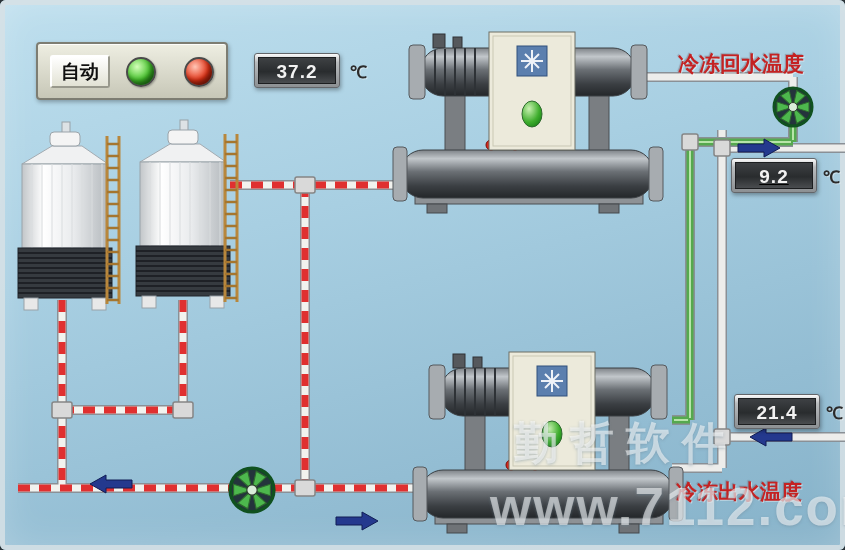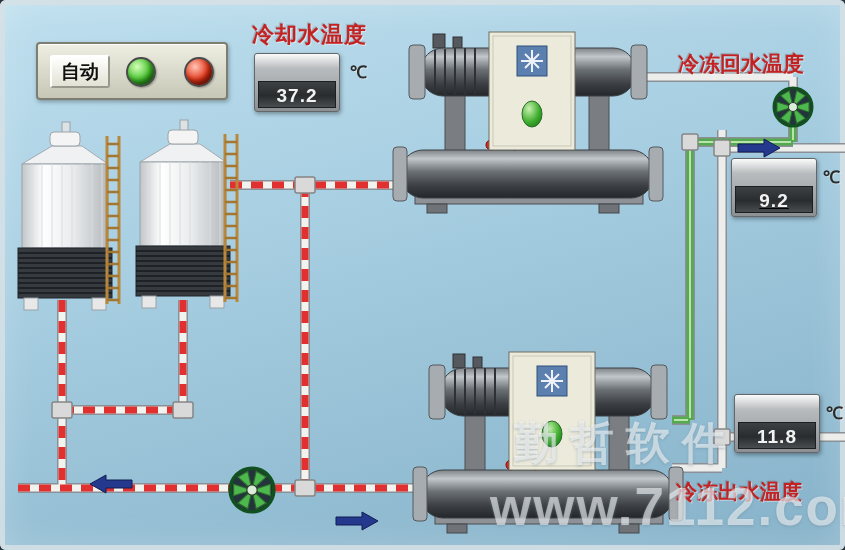--- a/index.html
+++ b/index.html
@@ -24,21 +24,21 @@
   
   .lbl{position:absolute;font-weight:bold;color:#c42222;white-space:nowrap;
        text-shadow:1px 1px 0 rgba(255,255,255,.45), -1px -1px 1px rgba(80,0,0,.25);}
   .lbl-lg{font-size:22px;letter-spacing:1px;}
   
   .display{position:absolute;padding:3px;border-radius:3px;border:1px solid #63666a;
        background:linear-gradient(180deg,#fbfbfb,#b9bcbe 25%,#8c9093);
        box-shadow:1px 2px 4px rgba(0,0,0,.35);}
   .display .lcd{width:78px;height:27px;line-height:27px;text-align:center;
        background:linear-gradient(180deg,#3e4144,#292c2e 55%,#4a4d50);
-       border:1px solid #1c1e20;color:#f2f2f2;font-weight:bold;font-size:19px;letter-spacing:1px;margin-top:24px;}
+       border:1px solid #1c1e20;color:#f2f2f2;font-weight:bold;font-size:19px;letter-spacing:1px;}
   .unit{position:absolute;font-weight:bold;font-size:17px;color:#2b2b2b;
        text-shadow:1px 1px 0 rgba(255,255,255,.4);}
   
   .panel{position:absolute;left:36px;top:42px;width:192px;height:58px;border-radius:4px;
        background:linear-gradient(180deg,#eeeee2,#c7c7b7);border:2px solid #7d7d72;
        box-shadow:inset 0 1px 0 rgba(255,255,255,.85),1px 2px 4px rgba(0,0,0,.3);}
   .auto-btn{position:absolute;left:12px;top:11px;width:60px;height:33px;border-radius:3px;cursor:pointer;
        background:linear-gradient(180deg,#ffffff,#e2e2d4);
        border:2px solid;border-color:#ffffff #98988c #98988c #ffffff;
        font-weight:bold;font-size:19px;color:#101010;text-align:center;line-height:29px;}
@@ -173,35 +173,34 @@
     <use href="#arrow-shape" transform="translate(132,484) scale(-1,1)"></use>
     <use href="#arrow-shape" transform="translate(336,521)"></use>
   </svg>
 
   <div class="panel">
     <div class="auto-btn" role="button">自动</div>
     <div class="light on"></div>
     <div class="light off"></div>
   </div>
 
-  <div class="lbl lbl-lg" style="left:252px;top:20px;">冷却水温度</div>
   <div class="lbl" style="left:678px;top:50px;font-size:21px;">冷冻回水温度</div>
   <div class="lbl" style="left:676px;top:478px;font-size:21px;">冷冻出水温度</div>
 
   <div class="display" style="left:254px;top:53px;">
     <div class="lcd">37.2</div>
   </div>
   <span class="unit" style="left:350px;top:60px;">℃</span>
 
   <div class="display" style="left:731px;top:158px;text-decoration:underline;">
     <div class="lcd">9.2</div>
   </div>
   <span class="unit" style="left:823px;top:165px;">℃</span>
 
   <div class="display" style="left:734px;top:394px;">
-    <div class="lcd">11.8</div>
+    <div class="lcd">21.4</div>
   </div>
   <span class="unit" style="left:826px;top:401px;">℃</span>
 
   <div class="wm wm1">勤哲软件</div>
   <div class="wm wm2">www.7112.com</div>
 
 </div>
 
 </body></html>

